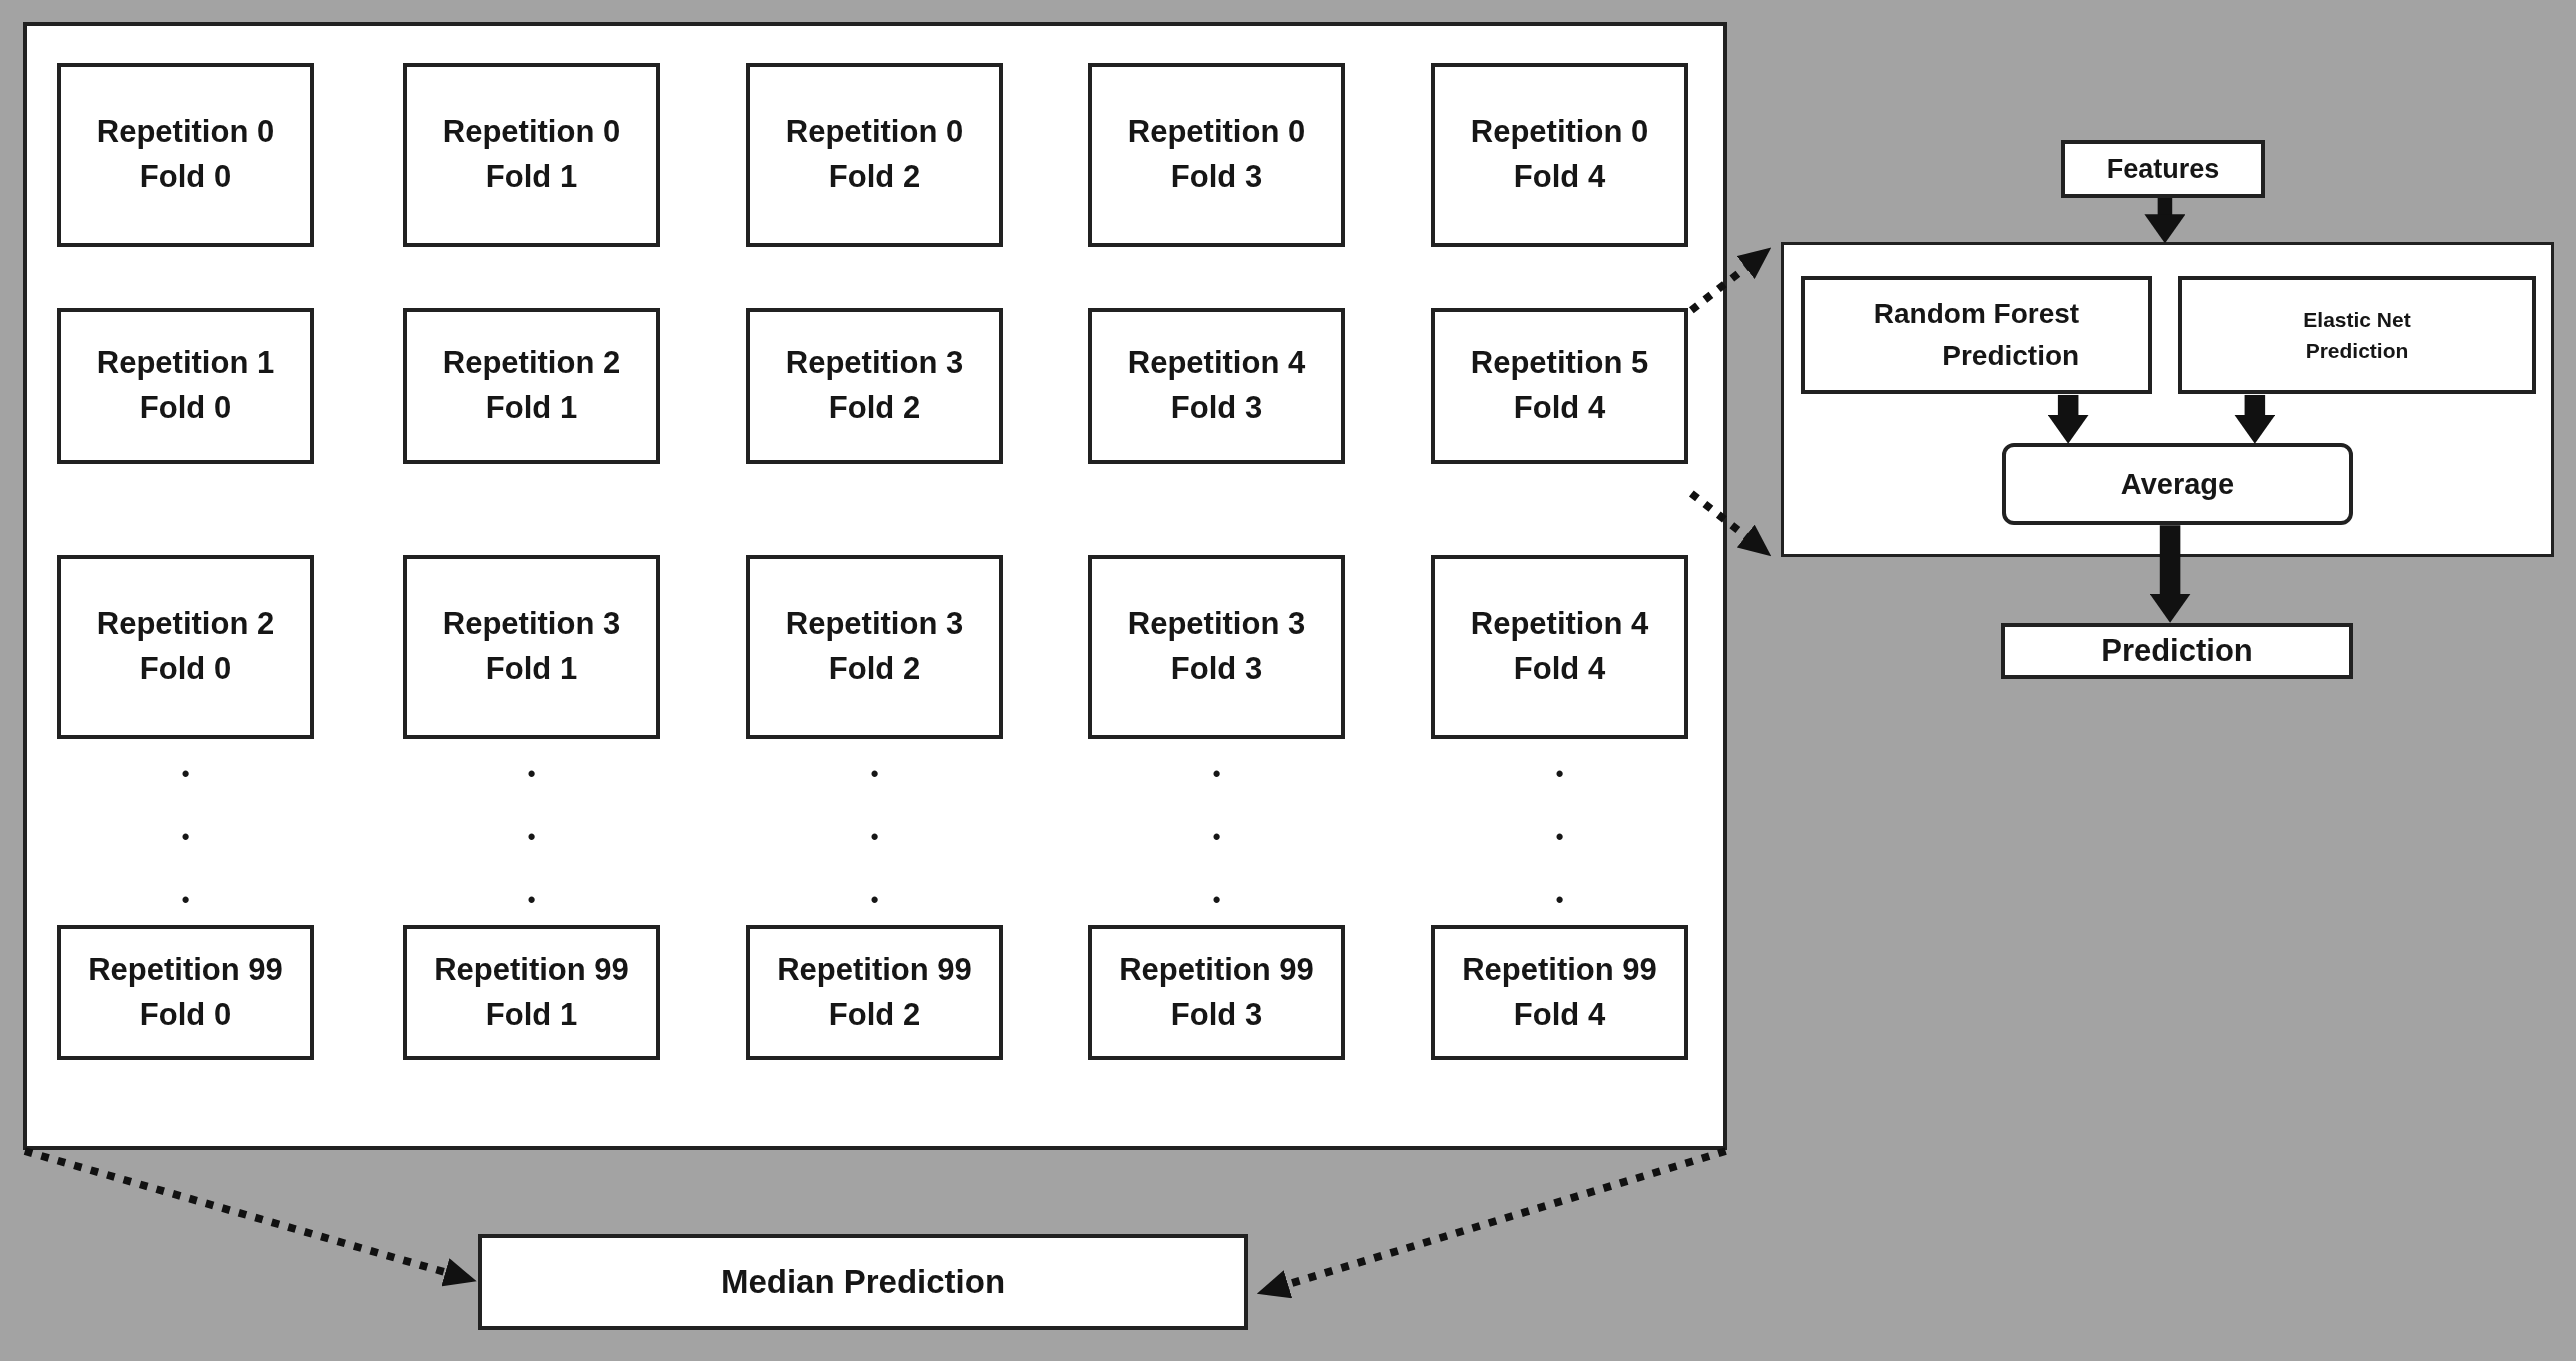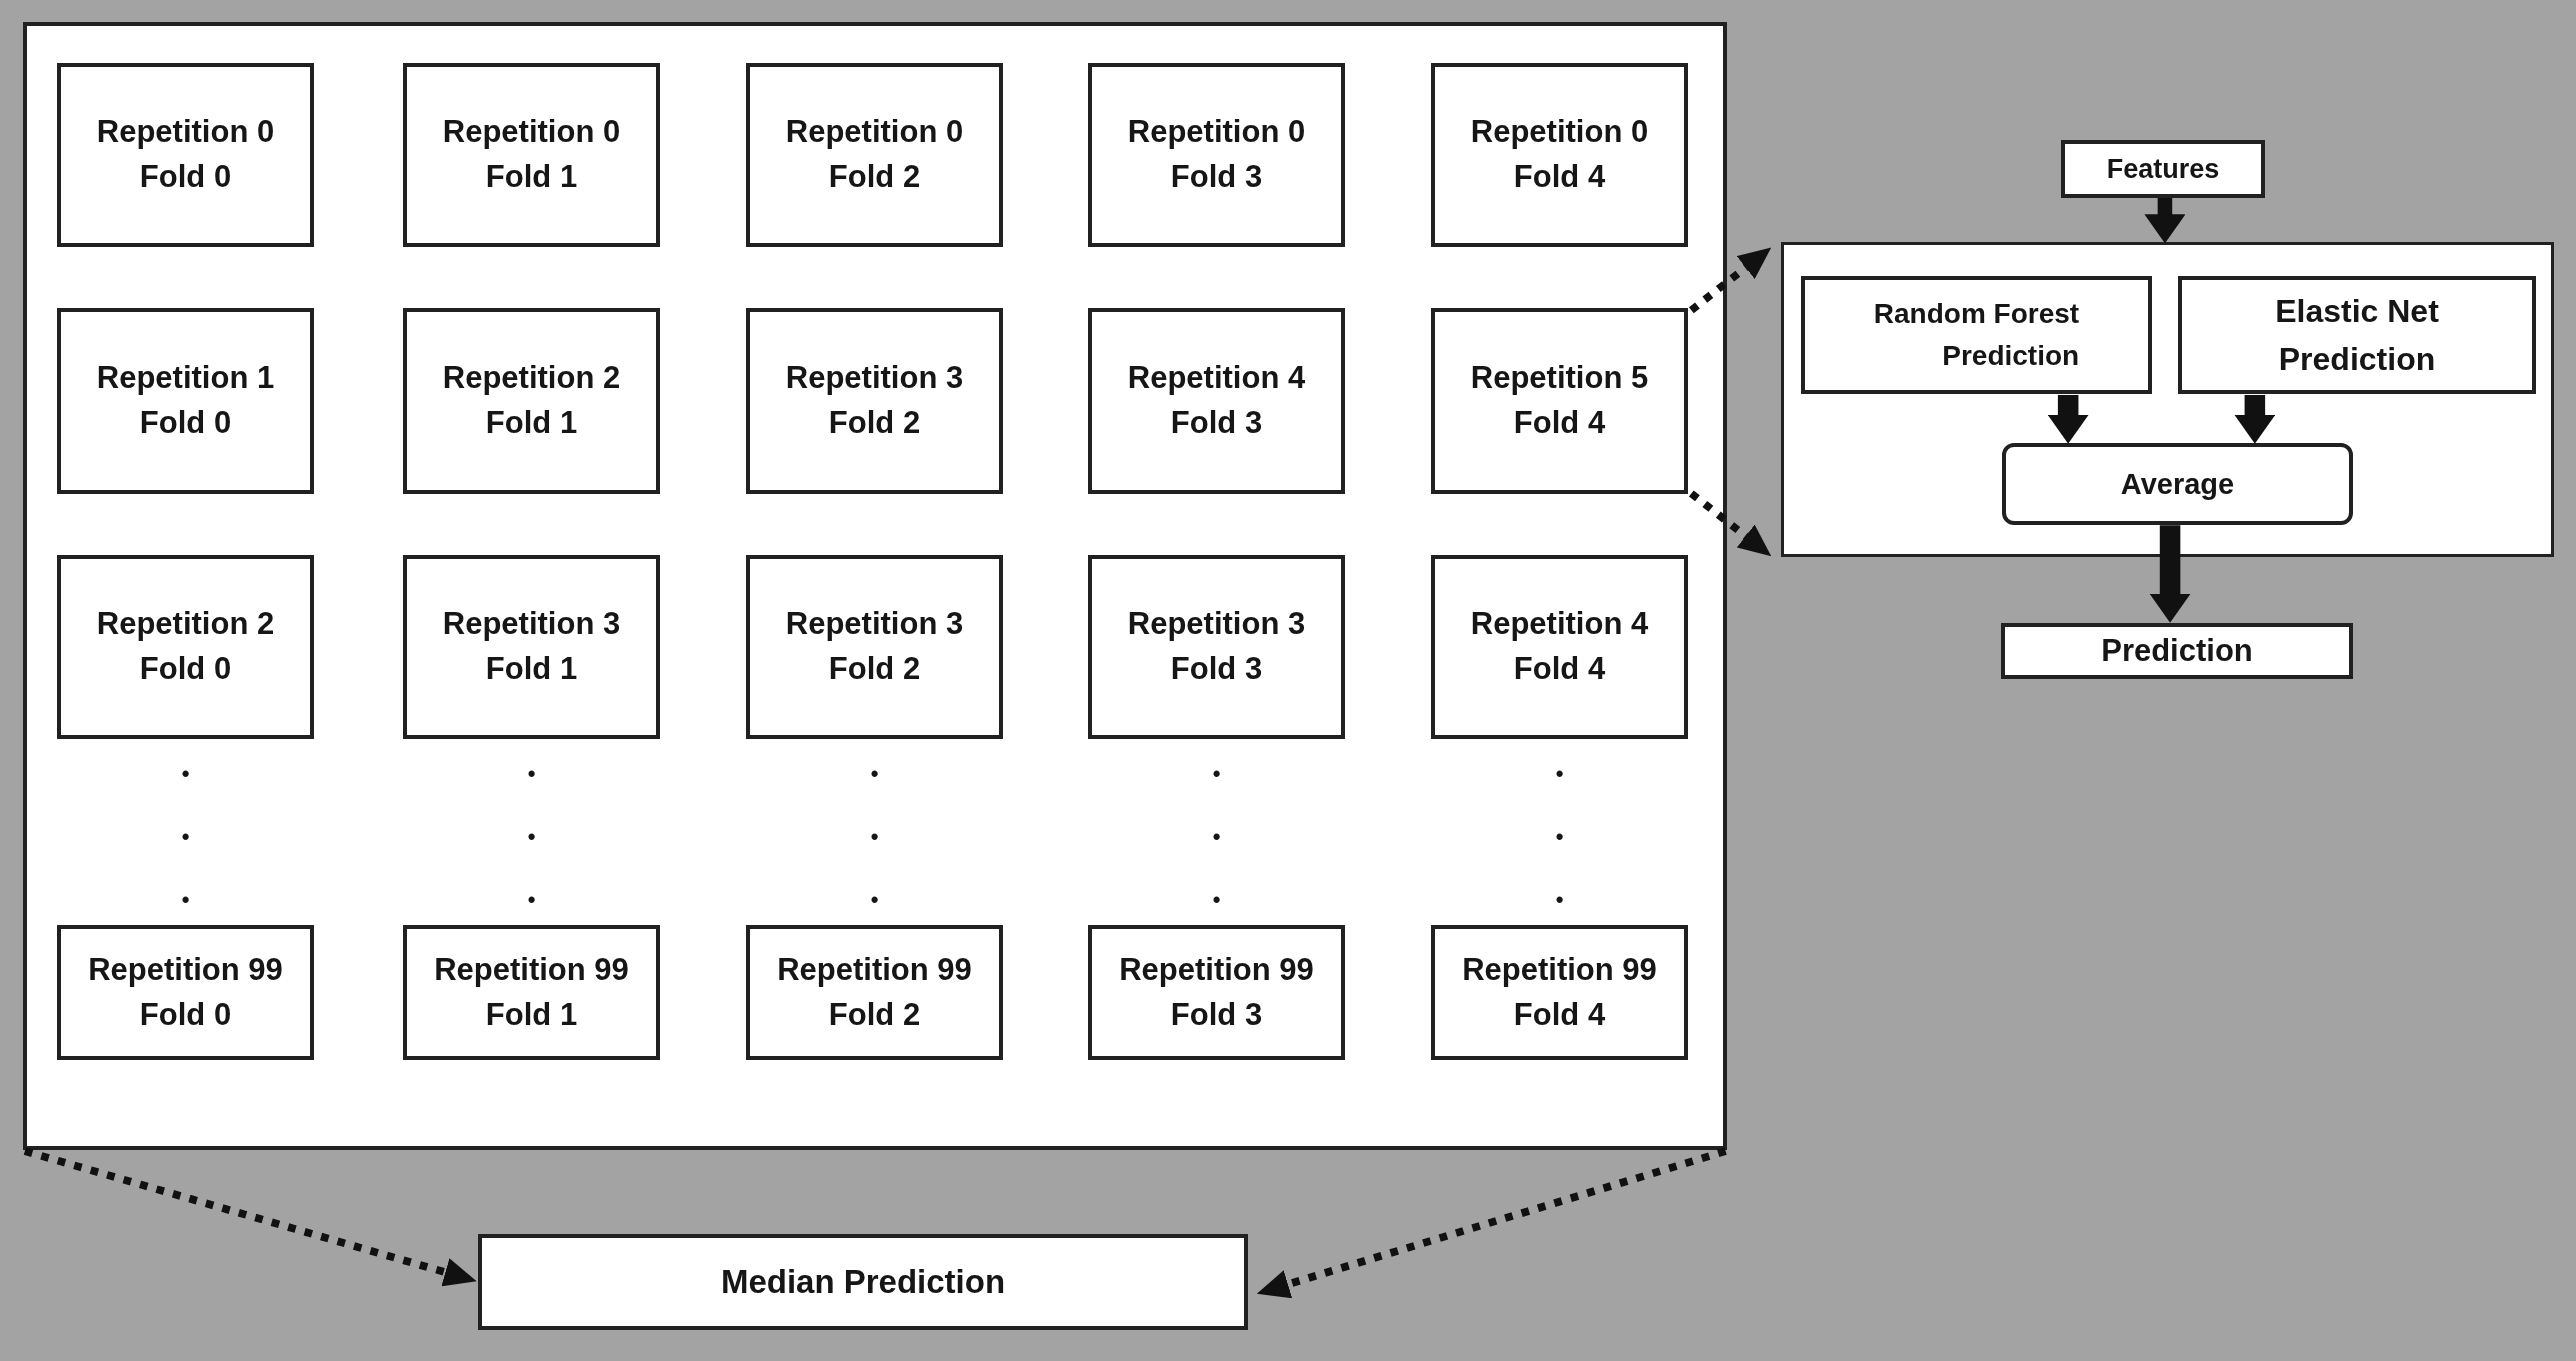--- a/index.html
+++ b/index.html
@@ -14,33 +14,33 @@
     text-align:center;white-space:pre-line;
   }
 
   
   .grid-box{position:absolute;left:23px;top:22px;width:1704px;height:1128px;
     border:4.3px solid #212121;box-sizing:border-box;background:#ffffff;}
 
   
   .cell{width:257px;height:184px;font-size:31px;line-height:1.45;}
   .c1{left:57px}.c2{left:403px}.c3{left:746px}.c4{left:1088px}.c5{left:1431px}
-  .r1{top:63px}.r2{top:308px;height:186px}.r3{top:555px}.r4{top:925px;height:135px}
+  .r1{top:63px}.r2{top:308px;height:156px}.r3{top:555px}.r4{top:925px;height:135px}
 
   
   .dots{position:absolute;top:742px;width:257px;height:193px;
     font-size:22px;line-height:63px;font-weight:bold;color:#161616;
     text-align:center;white-space:pre-line;}
 
   
   .ensemble-box{position:absolute;left:1781px;top:242px;width:773px;height:315px;
     border:3.4px solid #212121;box-sizing:border-box;background:#ffffff;}
   .features-box{left:2061px;top:140px;width:204px;height:58px;font-size:27px;}
   .rf-box{left:1801px;top:276px;width:351px;height:118px;font-size:28px;line-height:1.5;text-align:right;}
-  .en-box{left:2178px;top:276px;width:358px;height:118px;font-size:32px;line-height:1.5;}
+  .en-box{left:2178px;top:276px;width:358px;height:118px;font-size:21px;line-height:1.5;}
   .avg-box{left:2002px;top:443px;width:351px;height:82px;font-size:29px;border-radius:12px;}
   .pred-box{left:2001px;top:623px;width:352px;height:56px;font-size:31px;}
 
   
   .median-box{left:478px;top:1234px;width:770px;height:96px;font-size:33px;}
 
   
   .overlay{position:absolute;left:0;top:0;width:2576px;height:1362px;pointer-events:none;}
   .thick{stroke:#111111;}
   .dotted{stroke:#111111;stroke-width:9;stroke-dasharray:9 11;fill:none;}

